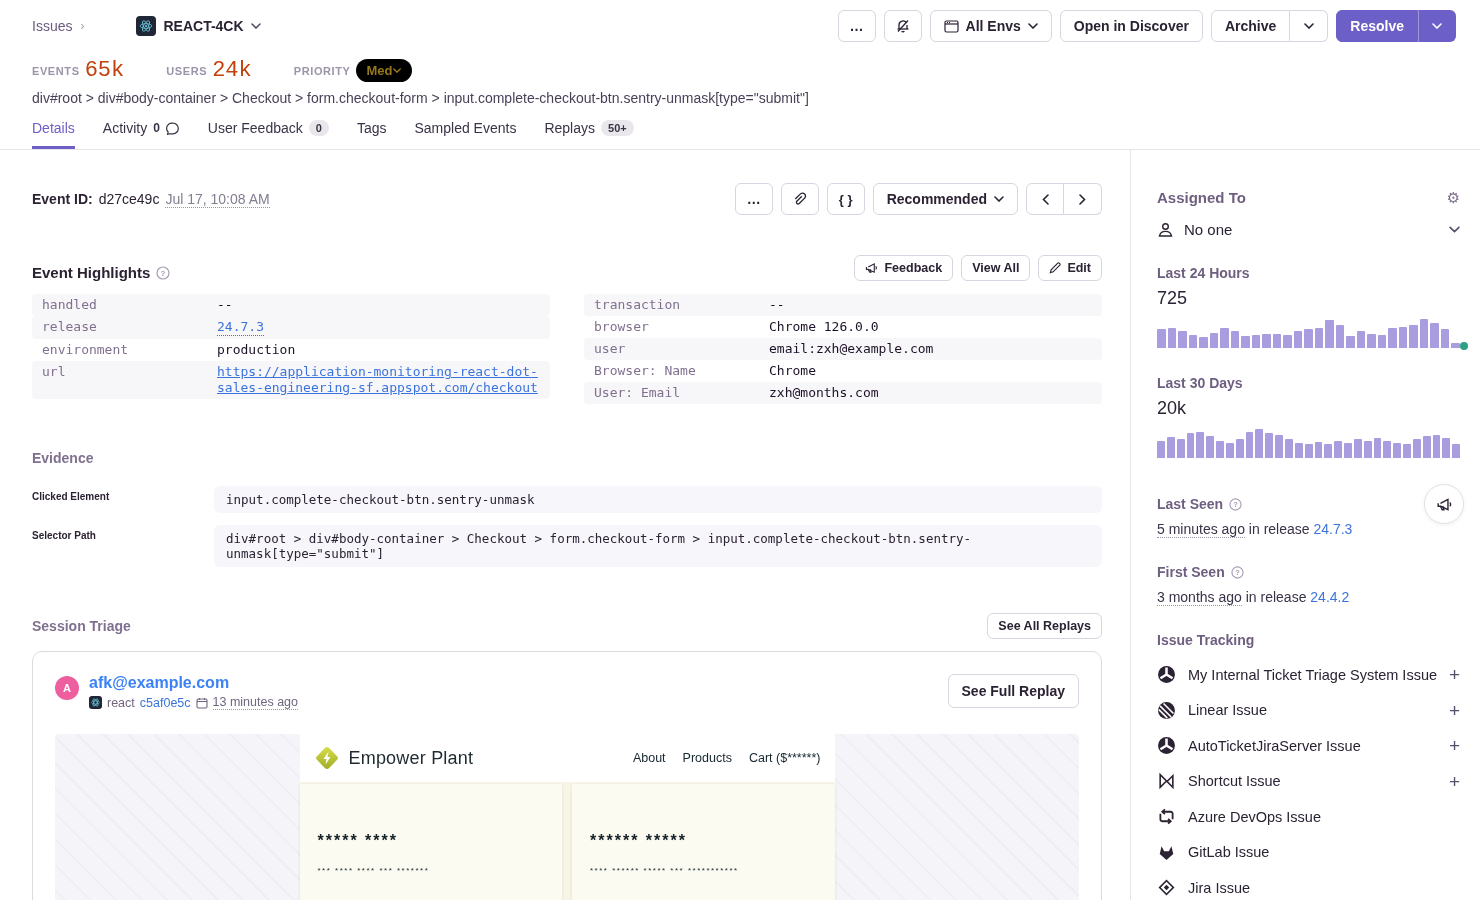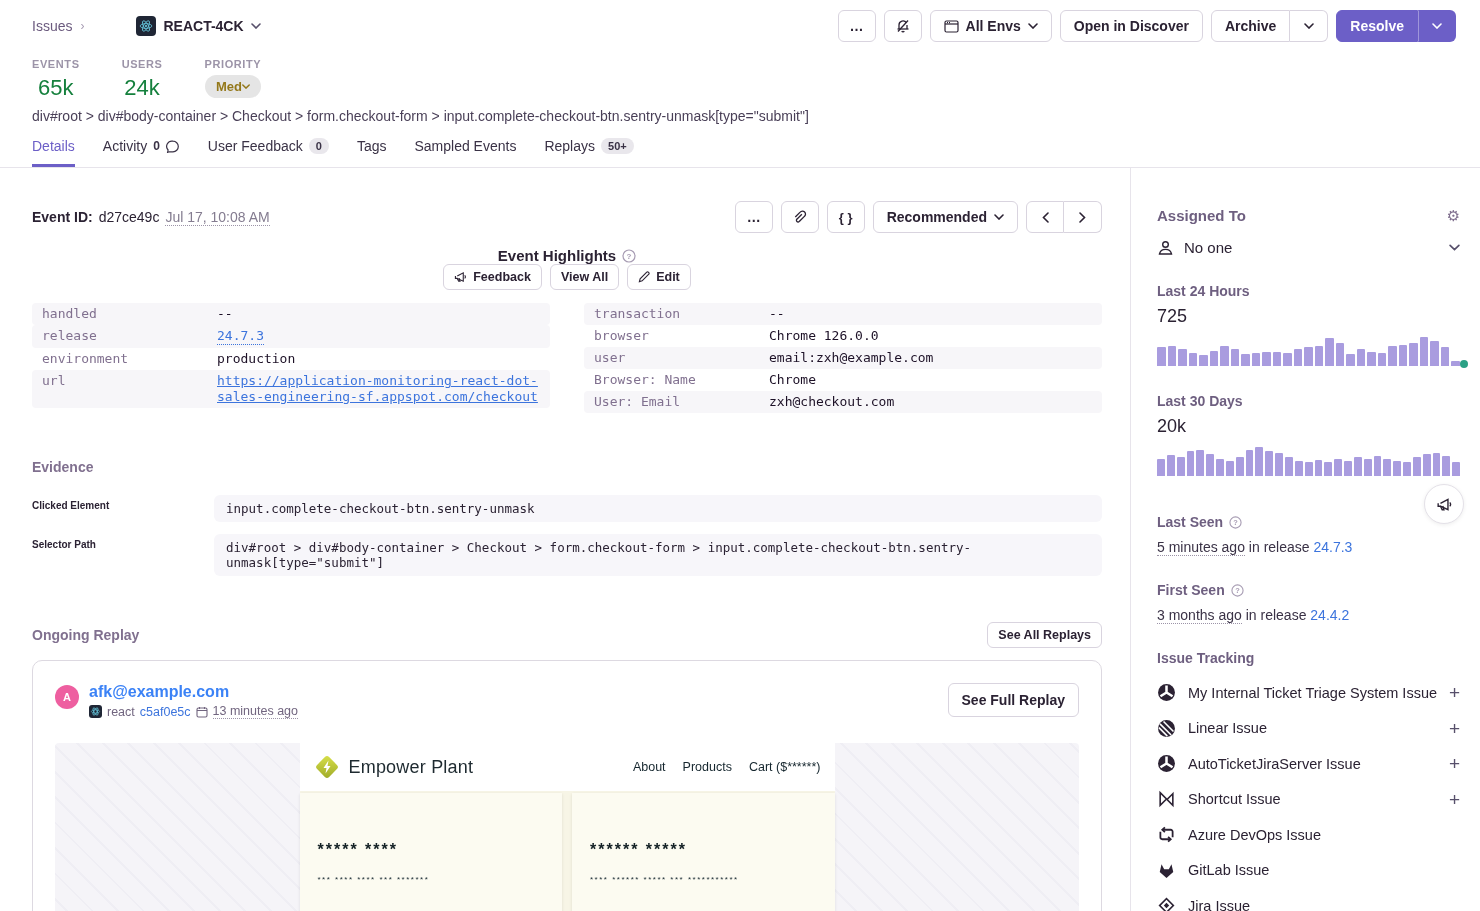--- a/index.html
+++ b/index.html
@@ -36,25 +36,25 @@
   .title-row { display:flex; justify-content:space-between; align-items:flex-start; padding:16px 24px 0 32px; }
   .title-left { display:flex; align-items:center; gap:10px; min-width:0; }
   .badge-new {
     flex:none; font-size:12px; font-weight:600; color:#fff; padding:3px 11px; border-radius:20px;
     background:linear-gradient(90deg,#3B6ECC,#2BA185);
   }
   .issue-title { font-size:24px; font-weight:700; color:#2B2233; white-space:nowrap; }
   .issue-sub { font-size:22px; color:#8A8199; font-weight:400; white-space:nowrap; }
   .pill-ongoing { flex:none; font-size:13px; color:#2B2233; border:1px solid #D9D4DF; border-radius:20px; padding:3px 13px; background:#fff; }
   .stats { display:flex; gap:42px; margin-right:16px; flex:none; }
-  .stat { display:flex; flex-direction:column; align-items:center; gap:5px; }
+  .stat { display:flex; flex-direction:row; align-items:center; gap:5px; }
   .stat-label { font-size:11px; font-weight:700; letter-spacing:.6px; color:#9C94A8; }
-  .stat-value { font-size:22px; color:#15803d; cursor:pointer; }
+  .stat-value { font-size:22px; color:#c2410c; cursor:pointer;font-family:Liberation Mono, monospace; }
   .pill-priority {
-    display:inline-flex; align-items:center; background:#e5e5e5; color:#94781A;
+    display:inline-flex; align-items:center; background:#000000; color:#94781A;
     font-size:13px; font-weight:600; border-radius:14px; padding:4px 11px; cursor:pointer;
   }
   .selector-line { padding:7px 24px 0 32px; font-size:14px; color:#493F57; }
 
   
   .tabs { display:flex; gap:28px; padding:14px 24px 0 32px; border-bottom:1px solid #E7E4EB; }
   .tab { display:flex; align-items:center; gap:6px; font-size:14px; color:#3A3246; padding-bottom:10px; cursor:pointer; border-bottom:3px solid transparent; }
   .tab.active { color:#6C5FC7; border-bottom-color:#6C5FC7; }
   .tab .pill-badge { background:#E9E7EC; border-radius:9px; font-size:11px; font-weight:700; padding:2px 7px; color:#3A3246; }
   .tab .plain-badge { font-size:12px; font-weight:700; }
@@ -67,21 +67,21 @@
   
   .event-row { margin-top:33px; display:flex; justify-content:space-between; align-items:center; }
   .event-id { font-size:14px; display:flex; align-items:baseline; gap:6px; }
   .event-id b { font-weight:700; }
   .dotted { border-bottom:1px dotted #9C94A8; cursor:pointer; }
   .ts { color:#847C90; }
   .event-btns { display:flex; align-items:center; gap:8px; }
   .btn.sm-nav { width:38px; justify-content:center; padding:0; }
 
   
-  .hl-header { margin-top:14px; display:flex; justify-content:space-between; align-items:center;flex-direction:column; }
+  .hl-header { margin-top:40px; display:flex; justify-content:space-between; align-items:flex-end; }
   .hl-title { font-size:15px; font-weight:600; display:flex; align-items:center; gap:6px; }
   .hl-actions { display:flex; gap:8px; }
   .btn.xs { height:26px; font-size:12.5px; padding:0 10px; gap:6px; }
   .kv-wrap { margin-top:13px; display:flex; gap:34px; }
   .kv-table { flex:1; min-width:0; }
   .kv-row { display:flex; padding:3px 10px; border-radius:4px; font-size:13px; line-height:16px; }
   .kv-row.zebra { background:#F7F6F9; }
   .kv-key { width:175px; flex:none; color:#80708F; }
   .kv-val { color:#1D1127; word-break:break-all; }
   .kv-val.link-dotted { color:#3C74DD; border-bottom:1px dotted #3C74DD; align-self:flex-start; cursor:pointer; }
@@ -371,41 +371,41 @@
             <div class="kv-row zebra">
               <span class="kv-key">user</span>
               <span class="kv-val">email:zxh@example.com</span>
             </div>
             <div class="kv-row">
               <span class="kv-key">Browser: Name</span>
               <span class="kv-val">Chrome</span>
             </div>
             <div class="kv-row zebra">
               <span class="kv-key">User: Email</span>
-              <span class="kv-val">zxh@checkout.com</span>
+              <span class="kv-val">zxh@months.com</span>
             </div>
           </div>
       </div>
 
       <div class="evidence">
         <div class="section-title">Evidence</div>
         <div class="ev-rows" id="ev-rows">
             <div class="ev-row">
               <div class="ev-label">Clicked Element</div>
               <div class="ev-value mono">input.complete-checkout-btn.sentry-unmask</div>
             </div>
             <div class="ev-row">
               <div class="ev-label">Selector Path</div>
               <div class="ev-value mono">div#root &gt; div#body-container &gt; Checkout &gt; form.checkout-form &gt; input.complete-checkout-btn.sentry-unmask[type="submit"]</div>
             </div>
           </div>
       </div>
 
       <div class="sr-header">
-        <div class="section-title">Ongoing Replay</div>
+        <div class="section-title">Session Triage</div>
         <button class="btn xs">
             <span>See All Replays</span>
           </button>
       </div>
 
       <div class="replay-card">
         <div class="rc-head">
           <span class="avatar">A</span>
           <div>
             <div class="rc-user">afk@example.com</div>

